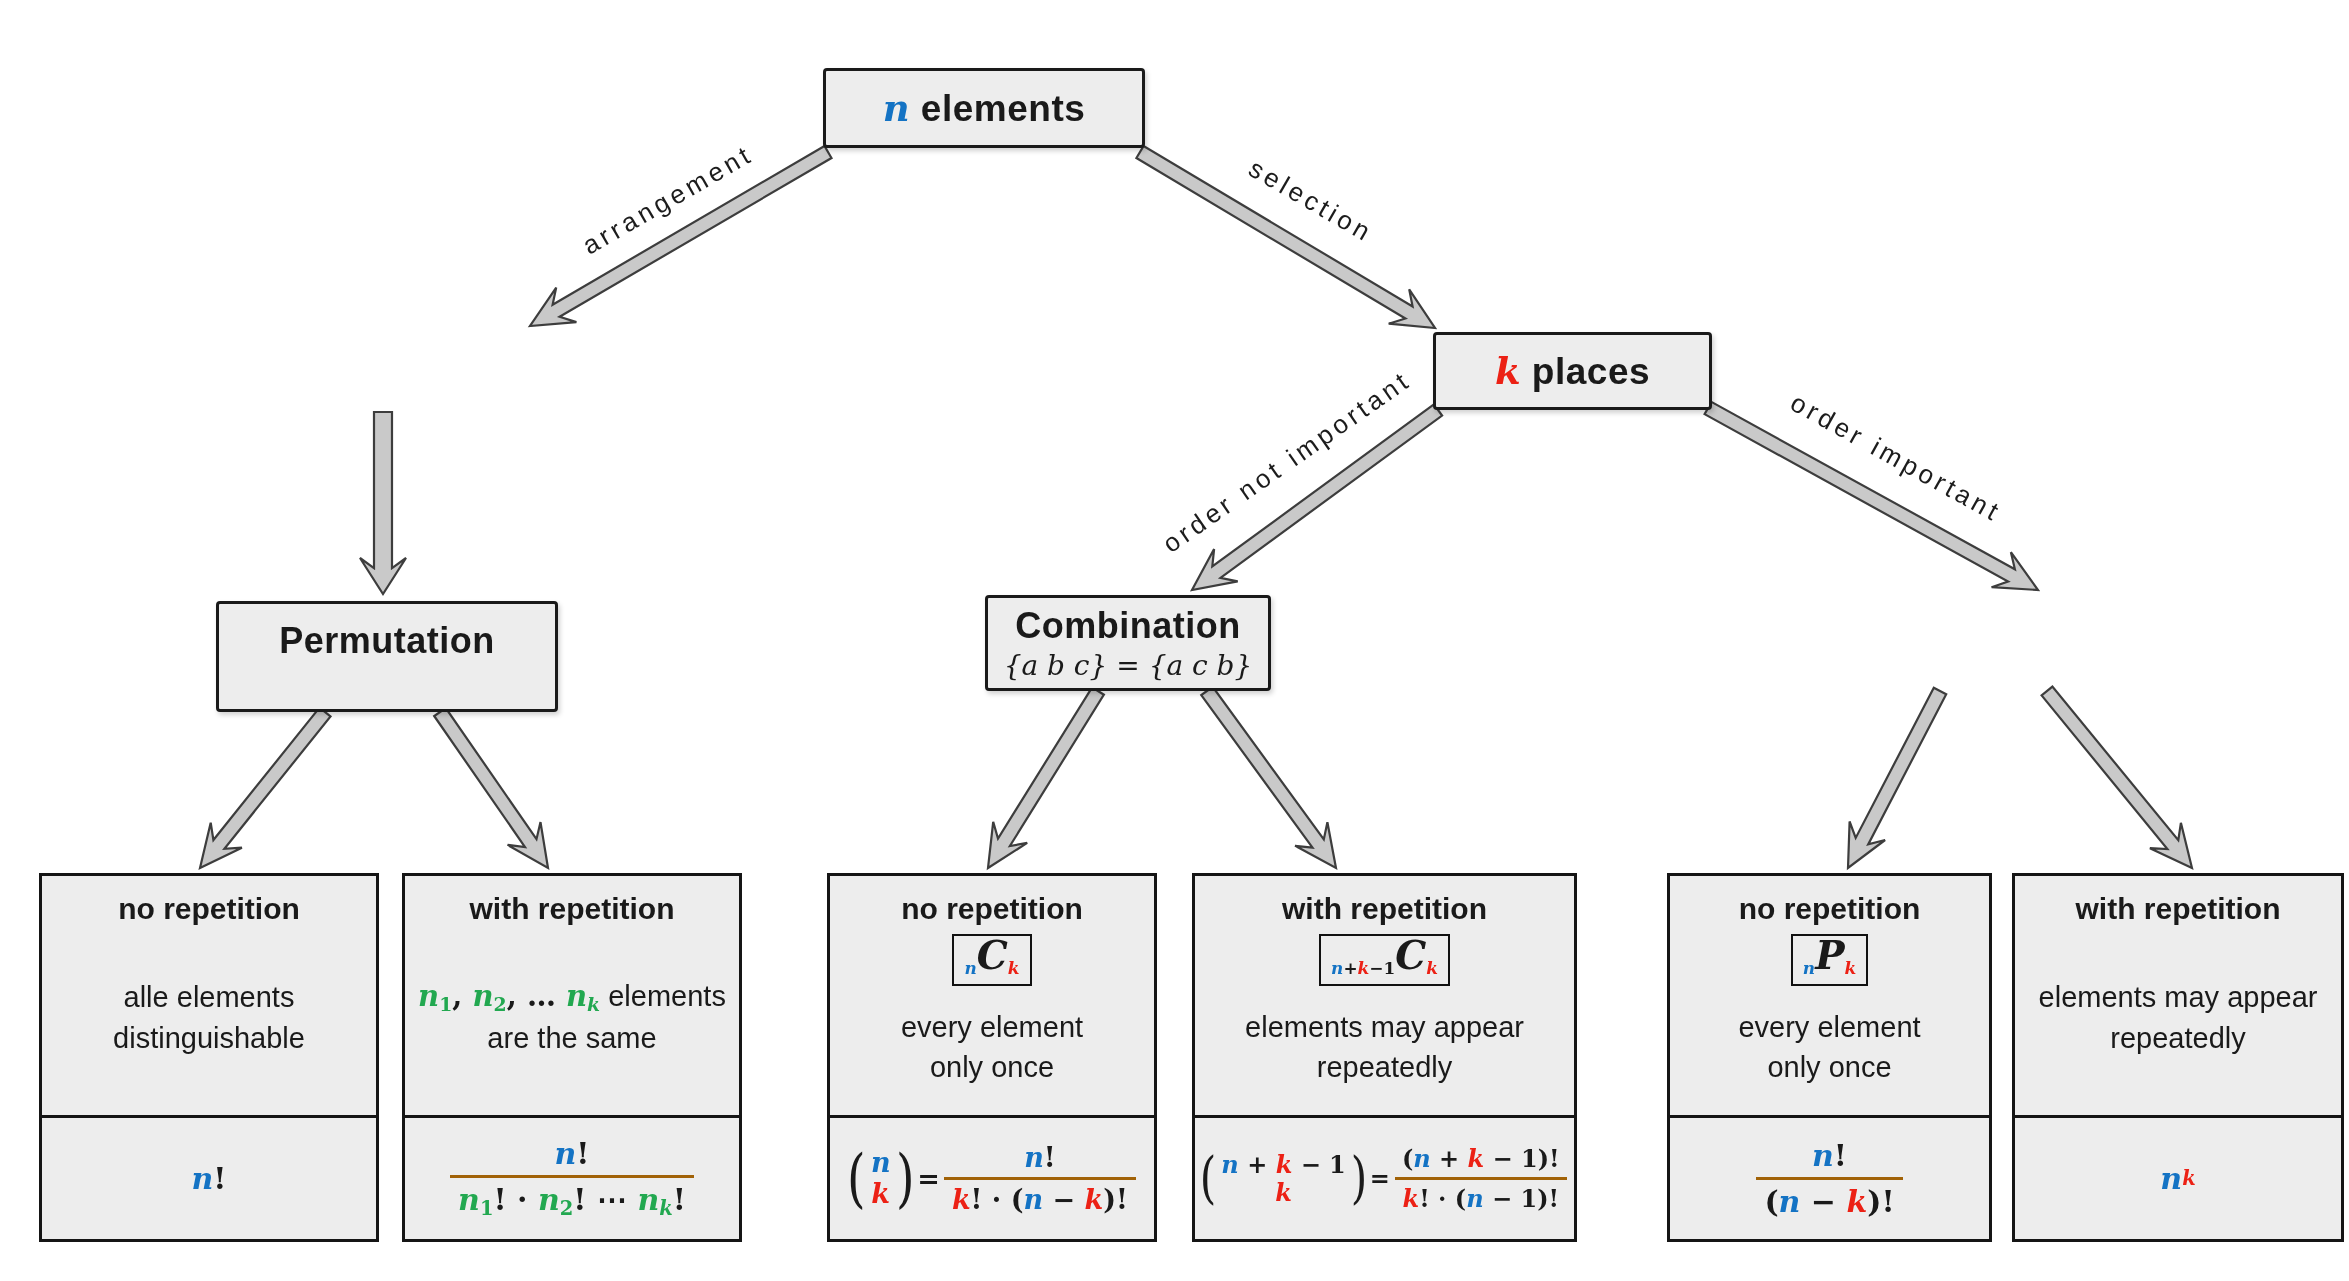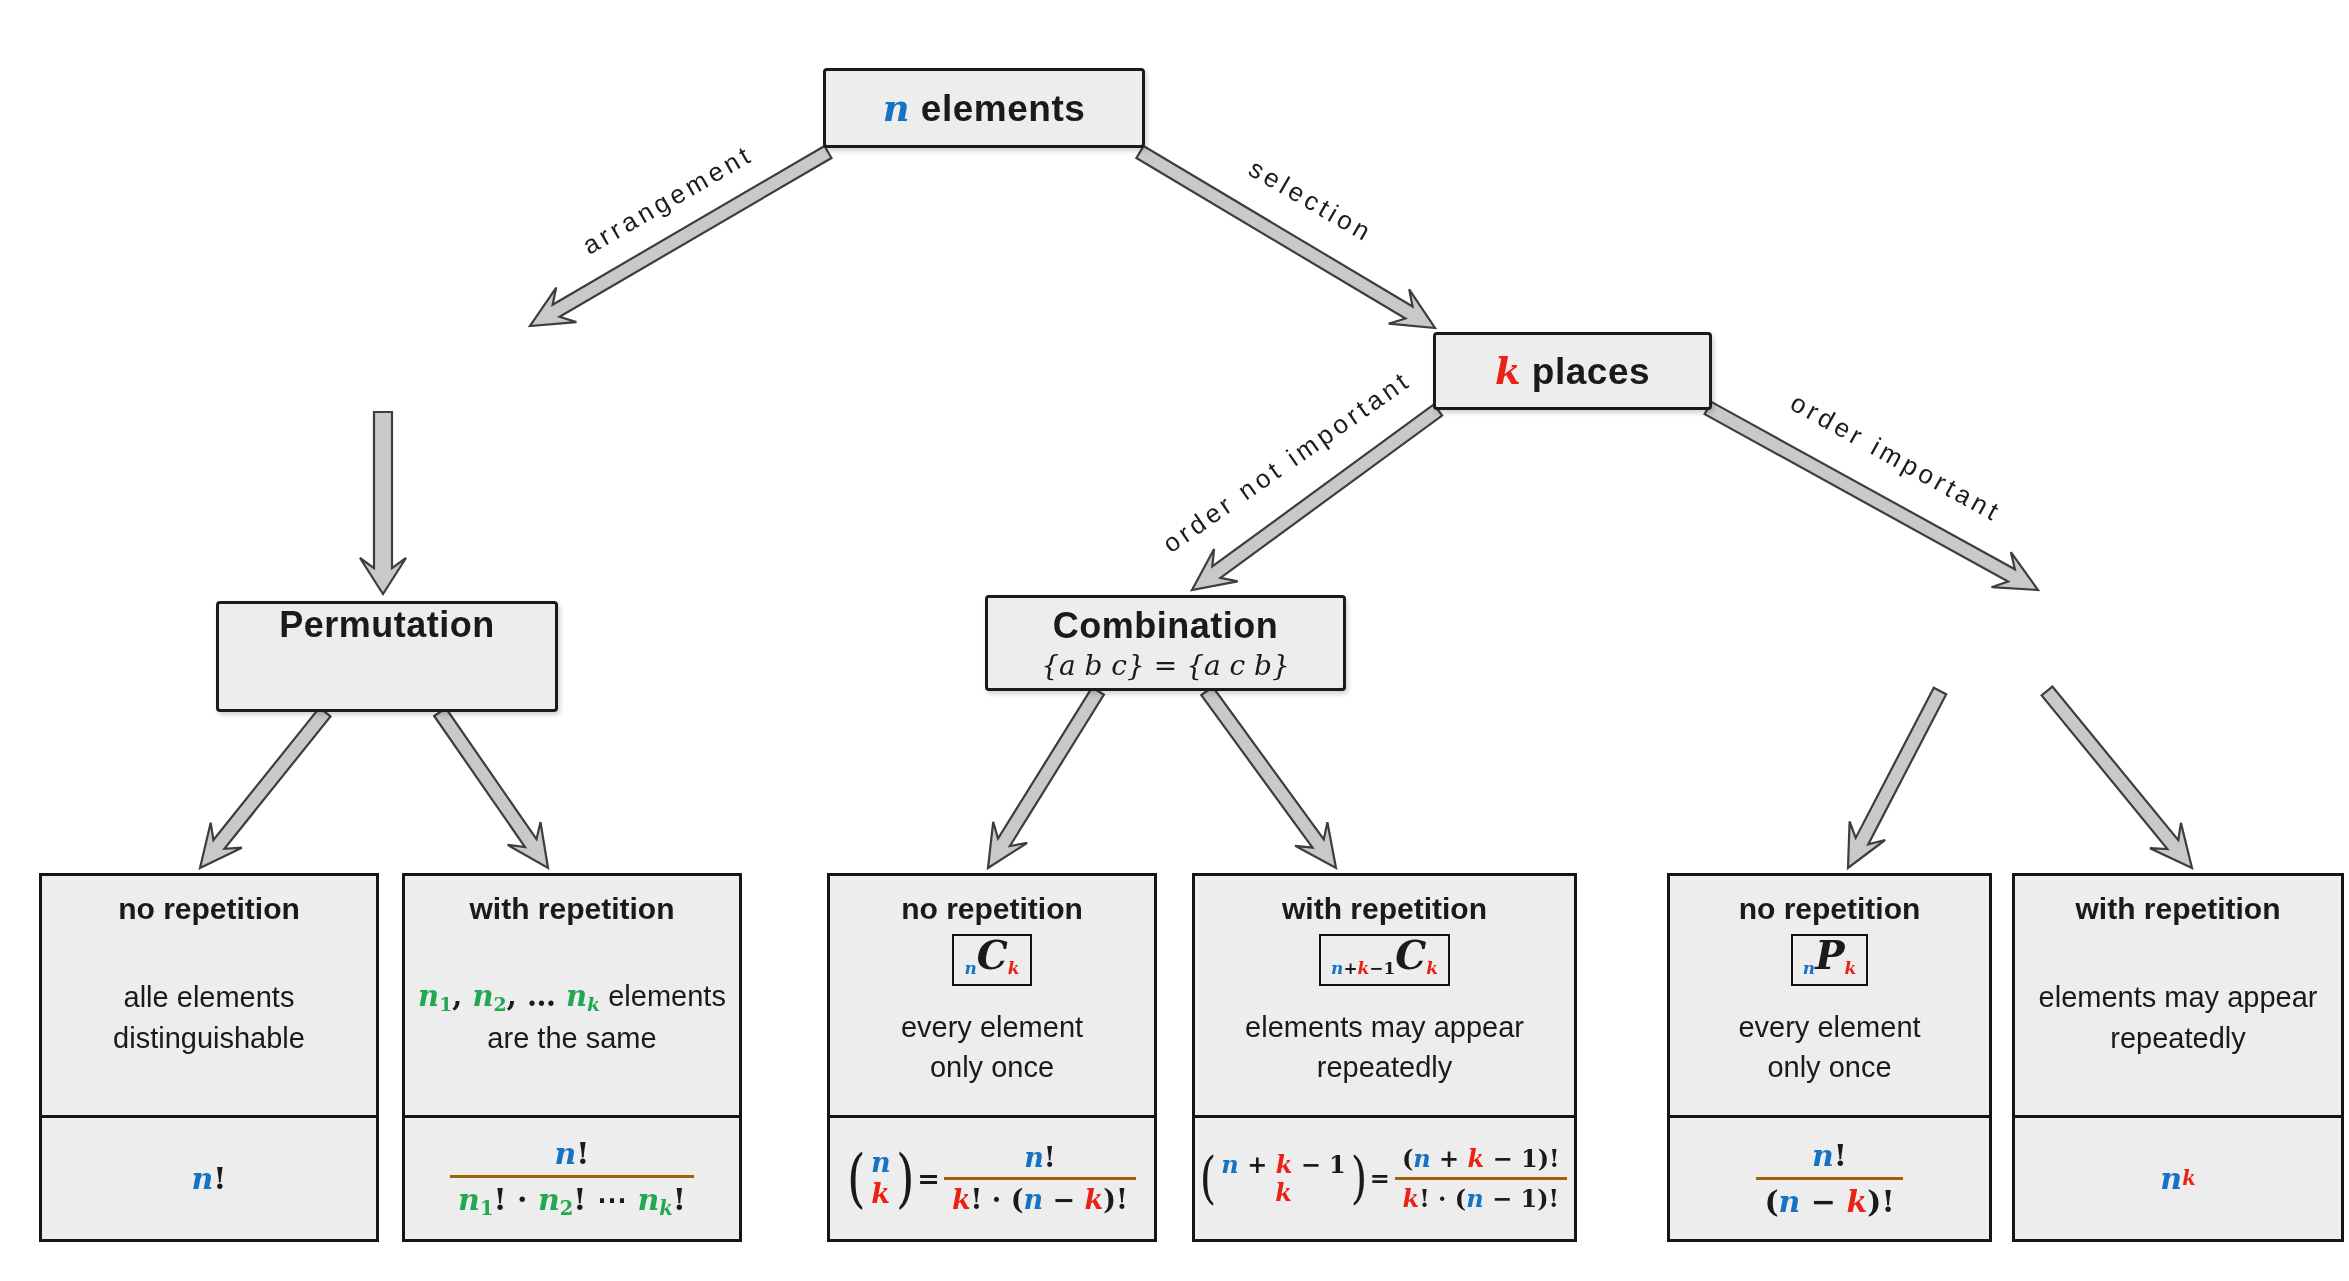--- a/index.html
+++ b/index.html
@@ -8,21 +8,21 @@
   
   #arrow-layer{position:absolute;left:0;top:0;z-index:1;}
   
   .node{position:absolute;z-index:2;background:#ededed;border:3.5px solid #1a1a1a;border-radius:4px;
         display:flex;flex-direction:column;align-items:center;justify-content:center;
         box-shadow:2px 3px 5px rgba(0,0,0,0.18);box-sizing:border-box;}
   .node-title{font-size:36px;font-weight:700;letter-spacing:.5px;white-space:nowrap;}
   .node-sub{font-size:28px;margin-top:2px;white-space:nowrap;}
   .node-sub .m{font-weight:400;}
   .node.toprow .node-title{font-size:37px;}
-  #node-permutation{justify-content:flex-start;}
+  #node-permutation{justify-content:flex-start;padding-top:16px;}
   
   .edge-label{position:absolute;z-index:3;font-size:26px;letter-spacing:4px;color:#1c1c1c;
               white-space:nowrap;}
   
   .leaf{position:absolute;top:873px;height:369px;z-index:2;background:#ededed;
         border:3.5px solid #151515;box-sizing:border-box;display:flex;flex-direction:column;margin-left:14px;}
   .leaf-top{flex:1;display:flex;flex-direction:column;align-items:center;padding-top:16px;min-height:0;}
   .leaf-title{font-size:30px;font-weight:700;}
   .sym{margin-top:8px;border:2.5px solid #111;padding:0 10px 4px 10px;font-size:26px;line-height:1.35;
        background:#ededed;}
@@ -72,21 +72,21 @@
     <div class="node-title"><span class="m mv" style="color: rgb(20, 115, 196);">n</span><span class="m mplain"> elements</span></div>
   </div>
 
   <div class="node toprow" style="left:1433px;top:332px;width:279px;height:78px">
     <div class="node-title"><span class="m mv" style="color: rgb(236, 33, 21);">k</span><span class="m mplain"> places</span></div>
   </div>
 
   <div class="node" id="node-permutation" style="left:216px;top:601px;width:342px;height:111px">
     <div class="node-title"><span class="m mplain">Permutation</span></div>
   </div>
-  <div class="node" style="left:985px;top:595px;width:361px;height:96px">
+  <div class="node" style="left:985px;top:595px;width:286px;height:96px">
     <div class="node-title"><span class="m mplain">Combination</span></div>
     <div class="node-sub"><span class="m mv">{a b c} = {a c b}</span></div>
   </div>
 
   <div class="edge-label" style="left:668px;top:200px;transform:translate(-50%,-50%) rotate(-30deg)">arrangement</div>
   <div class="edge-label" style="left:1311px;top:201px;transform:translate(-50%,-50%) rotate(30deg)">selection</div>
   <div class="edge-label" style="left:1287px;top:462px;transform:translate(-50%,-50%) rotate(-35deg)">order not important</div>
   <div class="edge-label" style="left:1896px;top:458px;transform:translate(-50%,-50%) rotate(29deg)">order important</div>
 
   <div class="leaf" style="left:25px;width:340px">

